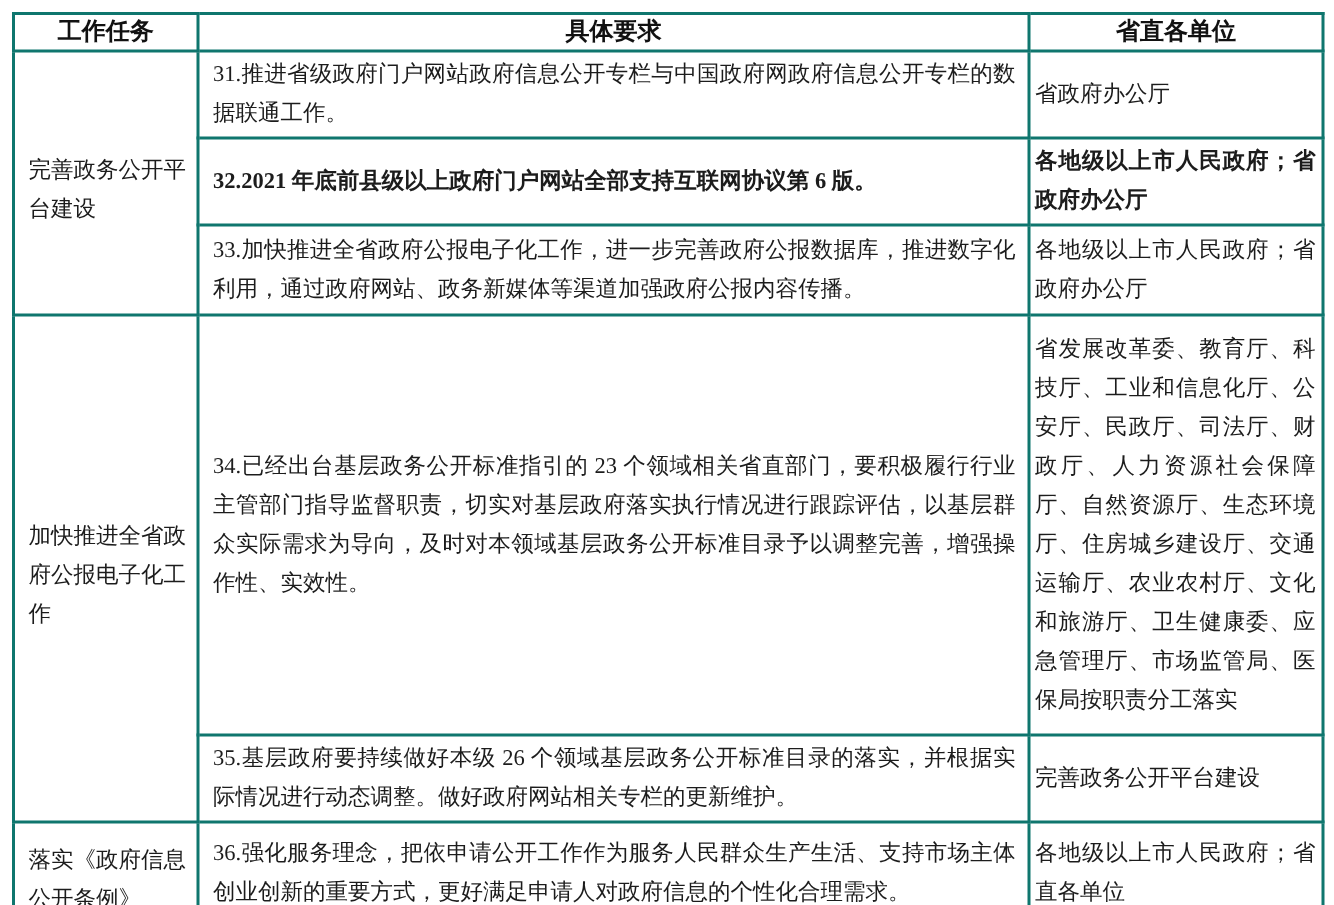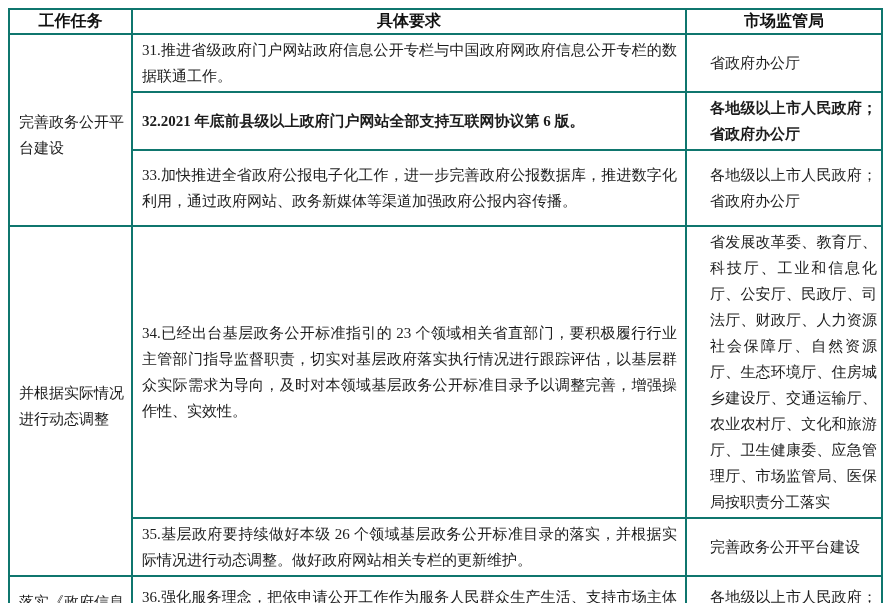--- a/index.html
+++ b/index.html
@@ -22,65 +22,65 @@
     font-size:15px;line-height:26px;vertical-align:middle;
   }
   .task-cell{
     padding:12px 7px 2px 9px;text-align:justify;
     text-justify:inter-character;
   }
   .req-cell{
     padding:2px 8px 2px 9px;text-align:justify;
   }
   .unit-cell{
-    padding:2px 4px 2px 23px;text-align:justify;
+    padding:2px 4px 2px 3px;text-align:justify;
   }
   tr.group-start td{border-top-width:2px;}
   tr.h53{height:53px;}
   tr.h55{height:55px;font-weight:bold;}
-  tr.h60{height:76px;}
+  tr.h60{height:60px;}
   tr.h280{height:280px;}
   tr.h54{height:54px;}
   tr.h63{height:63px;}
 </style>
 </head>
 <body>
 
 <div class="doc">
   <table>
     <colgroup>
       <col style="width:123px">
       <col style="width:554px">
       <col style="width:196px">
     </colgroup>
     <thead>
       <tr>
         <th>工作任务</th>
         <th>具体要求</th>
-        <th>市场监管局</th>
+        <th>省直各单位</th>
       </tr>
     </thead>
     <tbody>
 
       <tr class="h53">
         <td class="task-cell" rowspan="3">完善政务公开平台建设</td>
         <td class="req-cell">31.推进省级政府门户网站政府信息公开专栏与中国政府网政府信息公开专栏的数据联通工作。</td>
         <td class="unit-cell">省政府办公厅</td>
       </tr>
       <tr class="h55">
         <td class="req-cell">32.2021 年底前县级以上政府门户网站全部支持互联网协议第 6 版。</td>
         <td class="unit-cell">各地级以上市人民政府；省政府办公厅</td>
       </tr>
       <tr class="h60">
         <td class="req-cell">33.加快推进全省政府公报电子化工作，进一步完善政府公报数据库，推进数字化利用，通过政府网站、政务新媒体等渠道加强政府公报内容传播。</td>
         <td class="unit-cell">各地级以上市人民政府；省政府办公厅</td>
       </tr>
 
       <tr class="h280 group-start">
-        <td class="task-cell" rowspan="2">并根据实际情况进行动态调整</td>
+        <td class="task-cell" rowspan="2">加快推进全省政府公报电子化工作</td>
         <td class="req-cell">34.已经出台基层政务公开标准指引的 23 个领域相关省直部门，要积极履行行业主管部门指导监督职责，切实对基层政府落实执行情况进行跟踪评估，以基层群众实际需求为导向，及时对本领域基层政务公开标准目录予以调整完善，增强操作性、实效性。</td>
         <td class="unit-cell">省发展改革委、教育厅、科技厅、工业和信息化厅、公安厅、民政厅、司法厅、财政厅、人力资源社会保障厅、自然资源厅、生态环境厅、住房城乡建设厅、交通运输厅、农业农村厅、文化和旅游厅、卫生健康委、应急管理厅、市场监管局、医保局按职责分工落实</td>
       </tr>
       <tr class="h54">
         <td class="req-cell">35.基层政府要持续做好本级 26 个领域基层政务公开标准目录的落实，并根据实际情况进行动态调整。做好政府网站相关专栏的更新维护。</td>
         <td class="unit-cell">完善政务公开平台建设</td>
       </tr>
 
       <tr class="h63 group-start">
         <td class="task-cell">落实《政府信息公开条例》</td>

